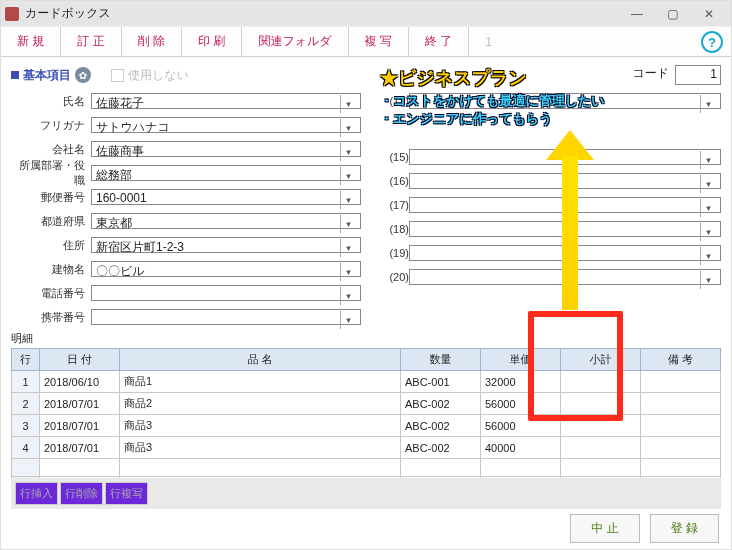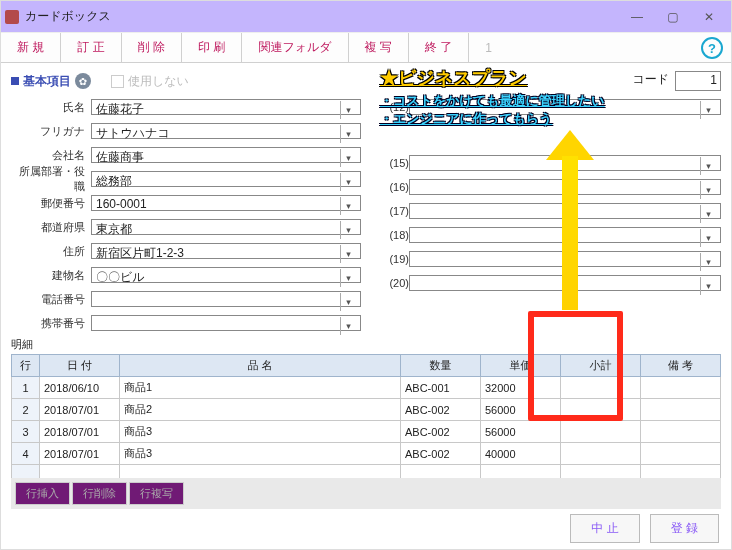--- a/index.html
+++ b/index.html
@@ -1,18 +1,18 @@
 <!DOCTYPE html>
 <html><head>
 <meta charset="utf-8">
 <style>
   * { box-sizing: border-box; font-family: "MS PGothic","Meiryo",sans-serif; }
   body { margin:0; background:#f5f5f5; width:732px; height:550px; overflow:hidden; font-size:12px; color:#222; }
   .window { background:#fff; width:100%; height:100%; display:flex; flex-direction:column; border:1px solid #ddd; }
-  .titlebar { height:32px; display:flex; align-items:center; padding:0 4px; background:#c4b5fd; border-bottom:1px solid #eee; }
+  .titlebar { height:26px; display:flex; align-items:center; padding:0 4px; background:#e5e5e5; border-bottom:1px solid #eee; }
   .titlebar .icon { width:14px; height:14px; background:#b34a4a; border-radius:2px; margin-right:6px; }
   .titlebar .title { flex:1; font-size:12px; }
   .winbtns { display:flex; gap:0; }
   .winbtn { width:36px; height:24px; display:flex; align-items:center; justify-content:center; color:#555; }
   .toolbar { display:flex; align-items:stretch; background:#fdfdfd; border-bottom:1px solid #d0d0d0; height:30px; }
   .tbtn { border-right:1px solid #d0d0d0; padding:0 16px; display:flex; align-items:center; justify-content:center; font-size:12px; color:#be185d; cursor:pointer; white-space:nowrap; }
   .toolbar .spacer { flex:1; }
   .helpbtn { width:22px; height:22px; margin:4px 8px 0 0; border-radius:50%; border:2px solid #1aa7d0; color:#1aa7d0; font-weight:bold; display:flex; align-items:center; justify-content:center; font-size:13px; }
   .content { flex:1; position:relative; padding:8px 10px 0 10px; background:#fff; }
   .hdrrow { display:flex; align-items:center; margin-bottom:6px; }
@@ -30,33 +30,33 @@
   .frow { display:flex; align-items:center; height:20px; }
   .flabel { width:80px; text-align:right; padding-right:6px; font-size:11px; color:#333; }
   .finput { flex:1; height:16px; border:1px solid #888; background:#fff; padding:1px 4px; display:flex; align-items:flex-start; }
   .dd { width:16px; height:18px; border-left:1px solid #aaa; display:flex; align-items:center; justify-content:center; color:#555; font-size:9px; margin-left:auto; }
   .idxlabel { width:36px; text-align:right; padding-right:0; font-size:11px; color:#333; }
   .meisai-lbl { font-size:11px; margin:4px 0 2px 0; }
   table.grid { width:100%; border-collapse:collapse; font-size:11px; }
   table.grid th { background:#dde7f3; border:1px solid #9fb4cc; padding:3px 4px; font-weight:normal; }
   table.grid td { border:1px solid #c8c8c8; padding:3px 4px; background:#fff; height:18px; }
   table.grid td.rownum { background:#eef3fa; text-align:center; width:28px; }
-  .overlay { position:absolute; pointer-events:none;text-decoration:underline; }
+  .overlay { position:absolute; pointer-events:none; }
   .ov-title { left:380px; top:66px; font-size:18px; font-weight:bold; color:#ffcc00; text-shadow:-1px -1px 0 #000,1px -1px 0 #000,-1px 1px 0 #000,1px 1px 0 #000; }
   .ov-line { left:380px; font-size:13px; font-weight:bold; color:#3ad4ff; text-shadow:-1px -1px 0 #002,1px -1px 0 #002,-1px 1px 0 #002,1px 1px 0 #002; }
   .ov-line.l1 { top:92px; }
   .ov-line.l2 { top:110px; }
   .arrow { position:absolute; left:540px; top:130px; width:60px; height:180px; }
   .arrow .shaft { position:absolute; left:22px; top:26px; width:16px; height:154px; background:linear-gradient(#ffe100,#ffd100); }
   .arrow .head { position:absolute; left:6px; top:0; width:0; height:0; border-left:24px solid transparent; border-right:24px solid transparent; border-bottom:30px solid #ffd500; }
   .redbox { position:absolute; left:528px; top:311px; width:95px; height:110px; border:6px solid #ff2a1a; border-radius:2px; }
   .bottombar { position:absolute; left:10px; bottom:40px; right:10px; display:flex; gap:2px; background:#e9e9e9; padding:4px; }
-  .smallbtn { border:1px solid #ccc; background:#701a75; color:#aaa; padding:3px 10px; font-size:11px; }
+  .smallbtn { border:1px solid #ccc; background:#6d28d9; color:#aaa; padding:3px 4px; font-size:11px; }
   .footer { position:absolute; right:12px; bottom:6px; display:flex; gap:10px; }
-  .footbtn { border:1px solid #bbb; background:#f7f7f7; color:#8b5cf6; padding:5px 20px; font-size:12px; }
+  .footbtn { border:1px solid #bbb; background:#f7f7f7; color:#4d7c0f; padding:5px 20px; font-size:12px; }
 </style>
 </head>
 <body>
 
 <div class="window">
   <div class="titlebar">
     <div class="icon"></div>
     <div class="title">カードボックス</div>
     <div class="winbtns">
       <div class="winbtn">—</div>

